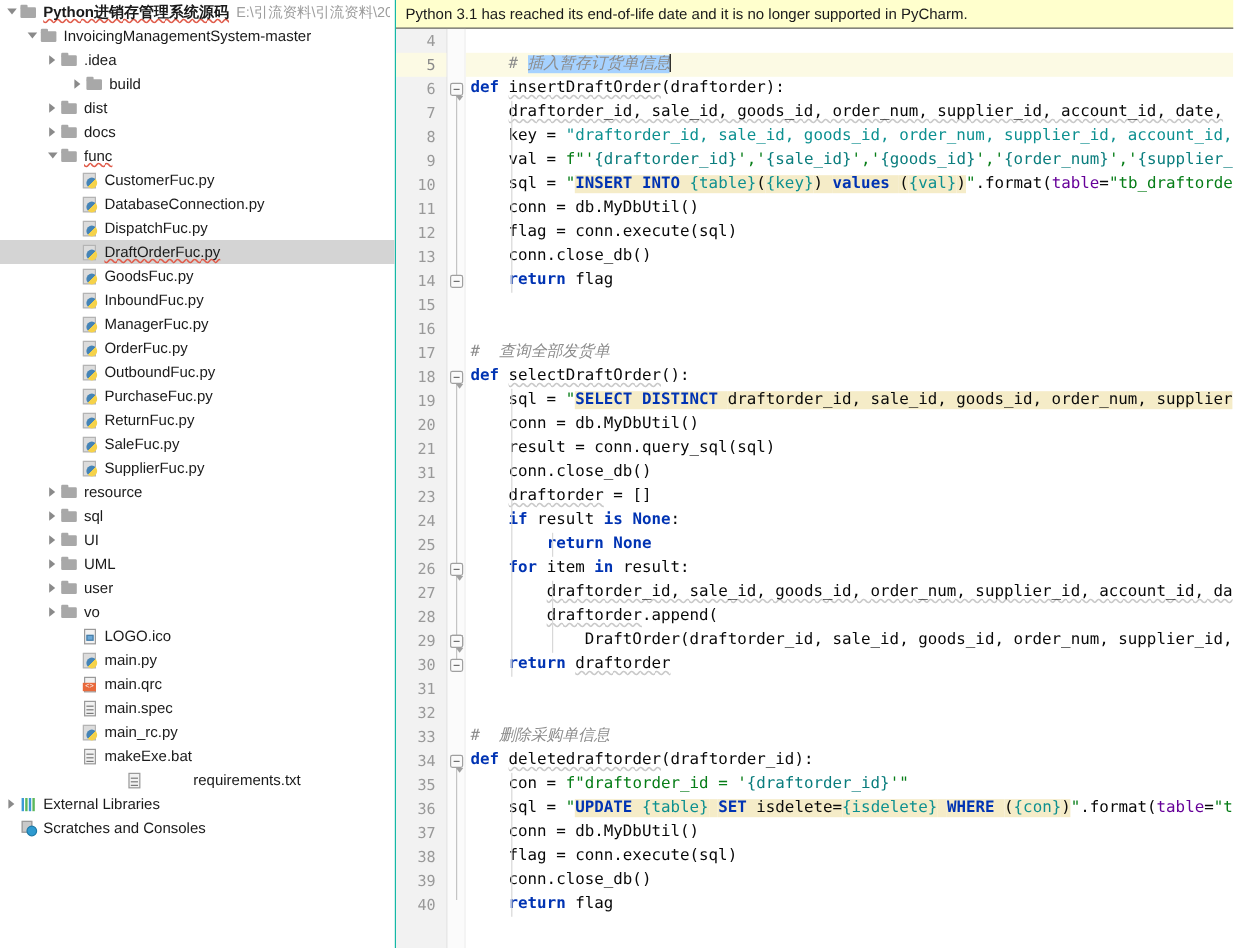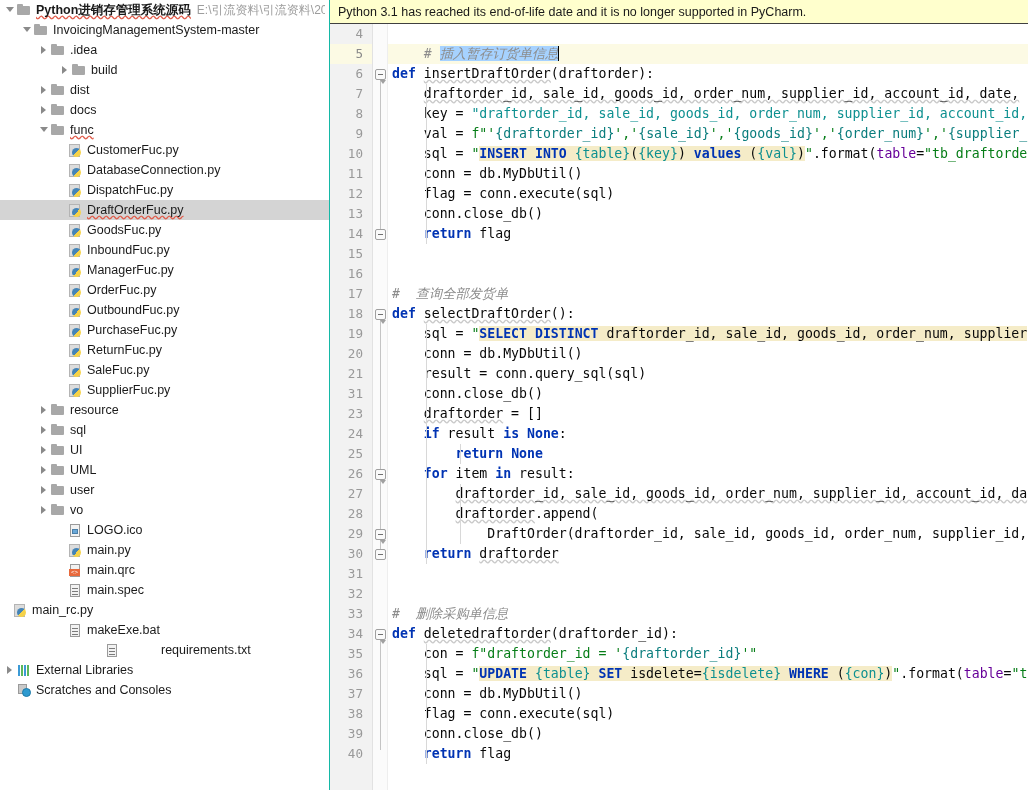--- a/index.html
+++ b/index.html
@@ -471,21 +471,21 @@
         <div class="tree-row" style="padding-left: 55px;">
           <span class="arrow "></span>
           <span class="ic qrc"></span>
           <span class="lbl">main.qrc</span>
         </div>
         <div class="tree-row" style="padding-left: 55px;">
           <span class="arrow "></span>
           <span class="ic txt"></span>
           <span class="lbl">main.spec</span>
         </div>
-        <div class="tree-row" style="">
+        <div class="tree-row" style="padding-left: 55px;">
           <span class="arrow "></span>
           <span class="ic py"></span>
           <span class="lbl">main_rc.py</span>
         </div>
         <div class="tree-row" style="padding-left: 55px;">
           <span class="arrow "></span>
           <span class="ic txt"></span>
           <span class="lbl">makeExe.bat</span>
         </div>
         <div class="tree-row" style="padding-left: 55px; gap: 37px;">

